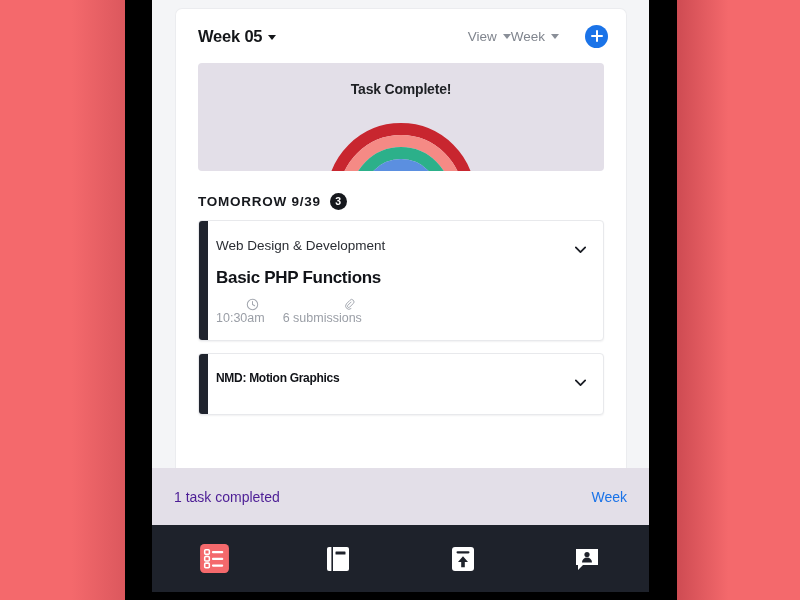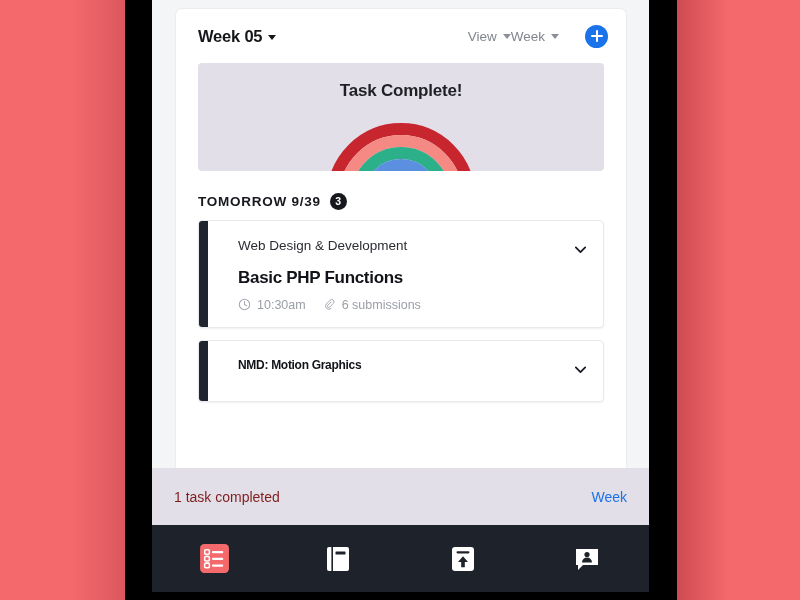--- a/index.html
+++ b/index.html
@@ -100,67 +100,67 @@
     line-height:1;
   }
 
   
   .complete-panel {
     margin:0 22px; height:108px;
     background:#E3DFE8; border-radius:4px;
     position:relative; overflow:hidden;
   }
   .complete-text {
-    text-align:center; font-size:17px; font-weight:bold;
+    text-align:center; font-size:14px; font-weight:bold;
     color:#1E2024; padding-top:18px; letter-spacing:-0.2px;
   }
   .rainbow {
     position:absolute; left:50%; transform:translateX(-50%);
     top:54px; width:148px; height:80px;
   }
 
   
   .card-wrap { padding:0 22px; }
   .task-card {
     display:flex; background:#fff;
     border:1px solid #E8E9EC;
     border-radius:4px;
     box-shadow:0 1px 2px rgba(20,22,26,.06);
     margin-bottom:12px;
     overflow:hidden;
   }
   .accent-bar { width:9px; background:#20242E; flex:none; }
   .card-body {
-    flex:1; padding:16px 14px 15px 30px;
+    flex:1; padding:16px 14px 15px 8px;
     display:flex; align-items:flex-start;
   }
   .card-text { flex:1; min-width:0; }
   .course-name {
     font-size:13.5px; color:#2A2D33; line-height:1.35;
   }
   .task-name {
     font-size:17px; font-weight:bold; color:#111318;
     margin-top:12px; letter-spacing:-0.3px; line-height:1.3;
   }
   .meta-row {
     display:flex; align-items:center; margin-top:9px;
     font-size:12.5px; color:#9A9EA6;
   }
-  .meta-item { display:flex; align-items:flex-start; margin-right:18px; }
+  .meta-item { display:flex; align-items:flex-end; margin-right:18px;flex-direction:column; }
   .meta-item svg { margin-right:6px; flex:none; }
   .chevron { margin-left:10px; margin-top:4px; flex:none; }
 
   
   .snackbar {
     position:absolute; left:0; bottom:67px; width:497px; height:57px;
     background:#E3DFE8;
     display:flex; align-items:center;
     padding:0 22px;
   }
-  .snack-text { font-size:14px; color:#7f1d1d; flex:1; }
+  .snack-text { font-size:14px; color:#4c1d95; flex:1; }
   .snack-action {
     font-size:14px; color:#1A73E8;
   }
 
   
   .bottom-nav {
     position:absolute; left:0; bottom:0; width:497px; height:67px;
     background:#1E222B;
     display:flex; align-items:center;
   }

